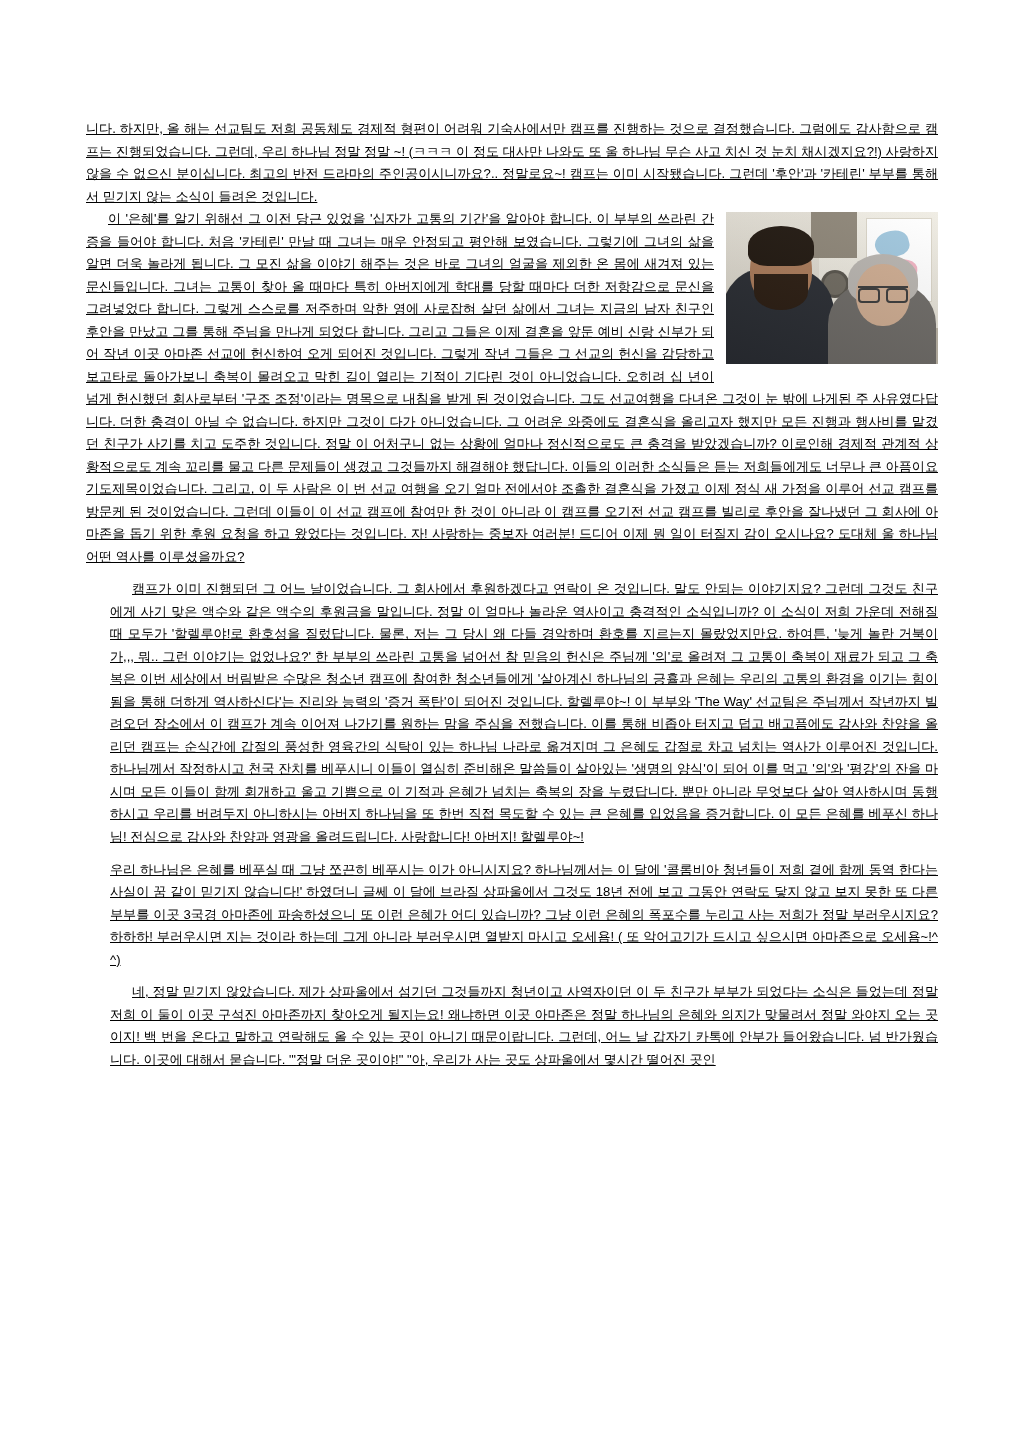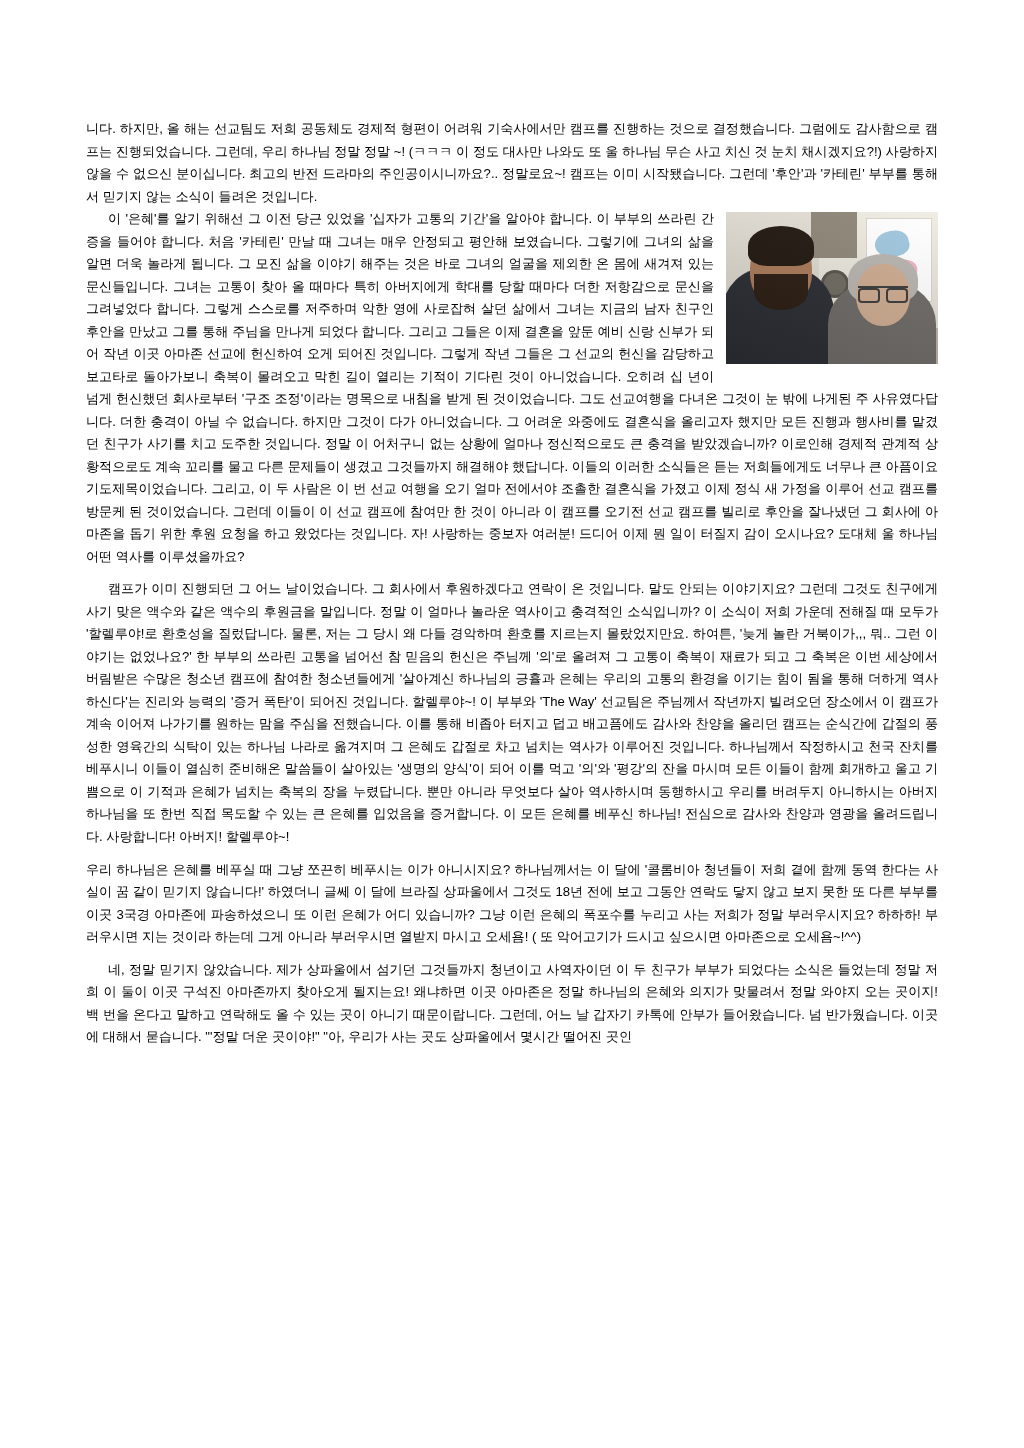--- a/index.html
+++ b/index.html
@@ -25,23 +25,25 @@
   .doc-body {
     font-size: 13.1px;
     line-height: 1.72;
     text-align: justify;
     text-justify: inter-character;
     word-break: break-all;
   }
   .para {
     margin: 0 0 0 0;
     text-indent: 0;
+    text-decoration: underline;
   }
   .para + .para {
     margin-top: 10px;
+    margin-left: 24px;
   }
   .indent {
     text-indent: 22px;
   }
   .photo-wrap {
     float: right;
     width: 212px;
     height: 152px;
     margin: 4px 0 5px 12px;
     position: relative;

